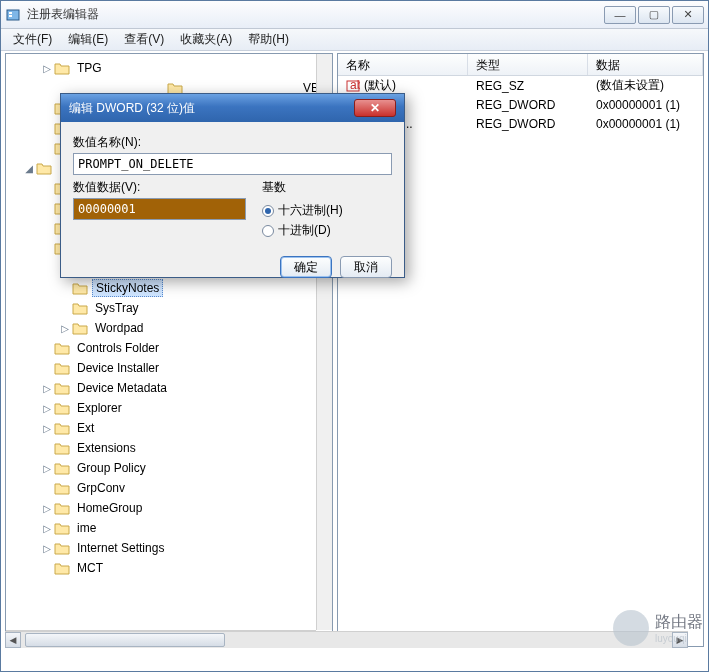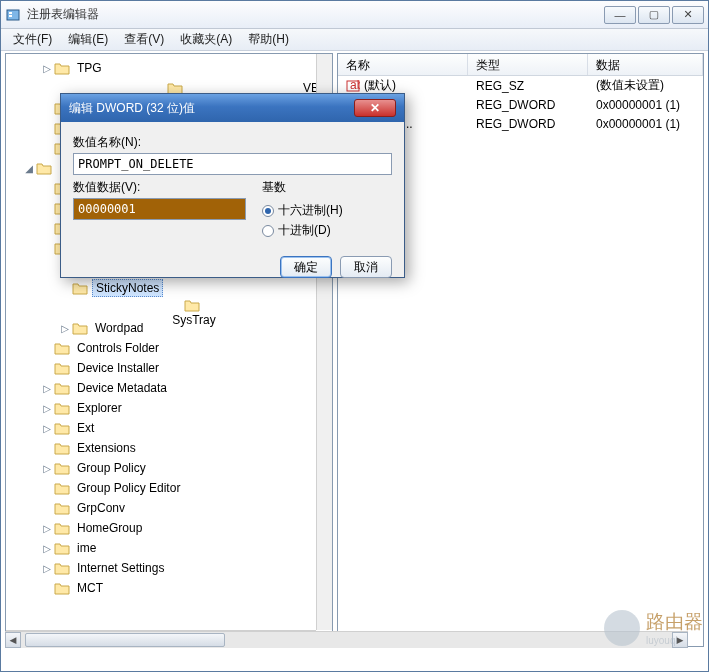--- a/index.html
+++ b/index.html
@@ -49,21 +49,21 @@
 .group{margin-top:6px}
 .radio{display:flex;align-items:center;gap:4px;margin:3px 0}
 .radio .dot{width:12px;height:12px;border:1px solid #7a8aa0;border-radius:50%;background:#fff;display:flex;align-items:center;justify-content:center}
 .radio.checked .dot::after{content:"";width:6px;height:6px;background:#2f65ad;border-radius:50%}
 .dbtns{display:flex;justify-content:flex-end;gap:8px;padding:6px 12px 10px}
 .dbtn{width:52px;height:22px;border:1px solid #8a9bb2;background:linear-gradient(#fdfefe,#e4ebf3);border-radius:4px}
 .dbtn.default{border:1px solid #3b74c0;box-shadow:0 0 0 1px #9cc2ef inset}
 
 .watermark{position:absolute;right:6px;bottom:26px;display:flex;align-items:center;gap:6px;opacity:.6}
 .watermark .circ{width:36px;height:36px;border-radius:50%;background:#b8c4cf}
-.watermark .txt{font-size:19px;color:#a16207}
+.watermark .txt{font-size:16px;color:#0f172a}
 </style>
 </head>
 <body>
 
 <div class="window">
   <div class="titlebar">
     <span class="appicon">
       <svg width="16" height="16">
           <rect x="2" y="3" width="12" height="10" fill="#7fb7e8" stroke="#2a5a8a"></rect>
           <rect x="4" y="5" width="3" height="2" fill="#fff"></rect>
@@ -190,21 +190,21 @@
           </div>
           <div class="tnode" style="padding-left: 50px;">
             <span class="expander"></span>
             <span class="fldr">
               <svg width="16" height="14">
                 <path d="M1 3h5l1 2h8v8H1z" fill="#ffe9a8" stroke="#caa94a"></path>
               </svg>
             </span>
             <span class="lbl sel">StickyNotes</span>
           </div>
-          <div class="tnode" style="padding-left: 50px; flex-direction: column;">
+          <div class="tnode" style="padding-left: 50px;">
             <span class="expander"></span>
             <span class="fldr">
               <svg width="16" height="14">
                 <path d="M1 3h5l1 2h8v8H1z" fill="#ffe9a8" stroke="#caa94a"></path>
               </svg>
             </span>
             <span class="lbl">SysTray</span>
           </div>
           <div class="tnode" style="padding-left: 50px;">
             <span class="expander">▷</span>
@@ -270,29 +270,20 @@
             <span class="lbl">Extensions</span>
           </div>
           <div class="tnode" style="padding-left: 32px;">
             <span class="expander">▷</span>
             <span class="fldr">
               <svg width="16" height="14">
                 <path d="M1 3h5l1 2h8v8H1z" fill="#ffe9a8" stroke="#caa94a"></path>
               </svg>
             </span>
             <span class="lbl">Group Policy</span>
-          </div>
-          <div class="tnode" style="padding-left: 32px;">
-            <span class="expander"></span>
-            <span class="fldr">
-              <svg width="16" height="14">
-                <path d="M1 3h5l1 2h8v8H1z" fill="#ffe9a8" stroke="#caa94a"></path>
-              </svg>
-            </span>
-            <span class="lbl">Group Policy Editor</span>
           </div>
           <div class="tnode" style="padding-left: 32px;">
             <span class="expander"></span>
             <span class="fldr">
               <svg width="16" height="14">
                 <path d="M1 3h5l1 2h8v8H1z" fill="#ffe9a8" stroke="#caa94a"></path>
               </svg>
             </span>
             <span class="lbl">GrpConv</span>
           </div>

